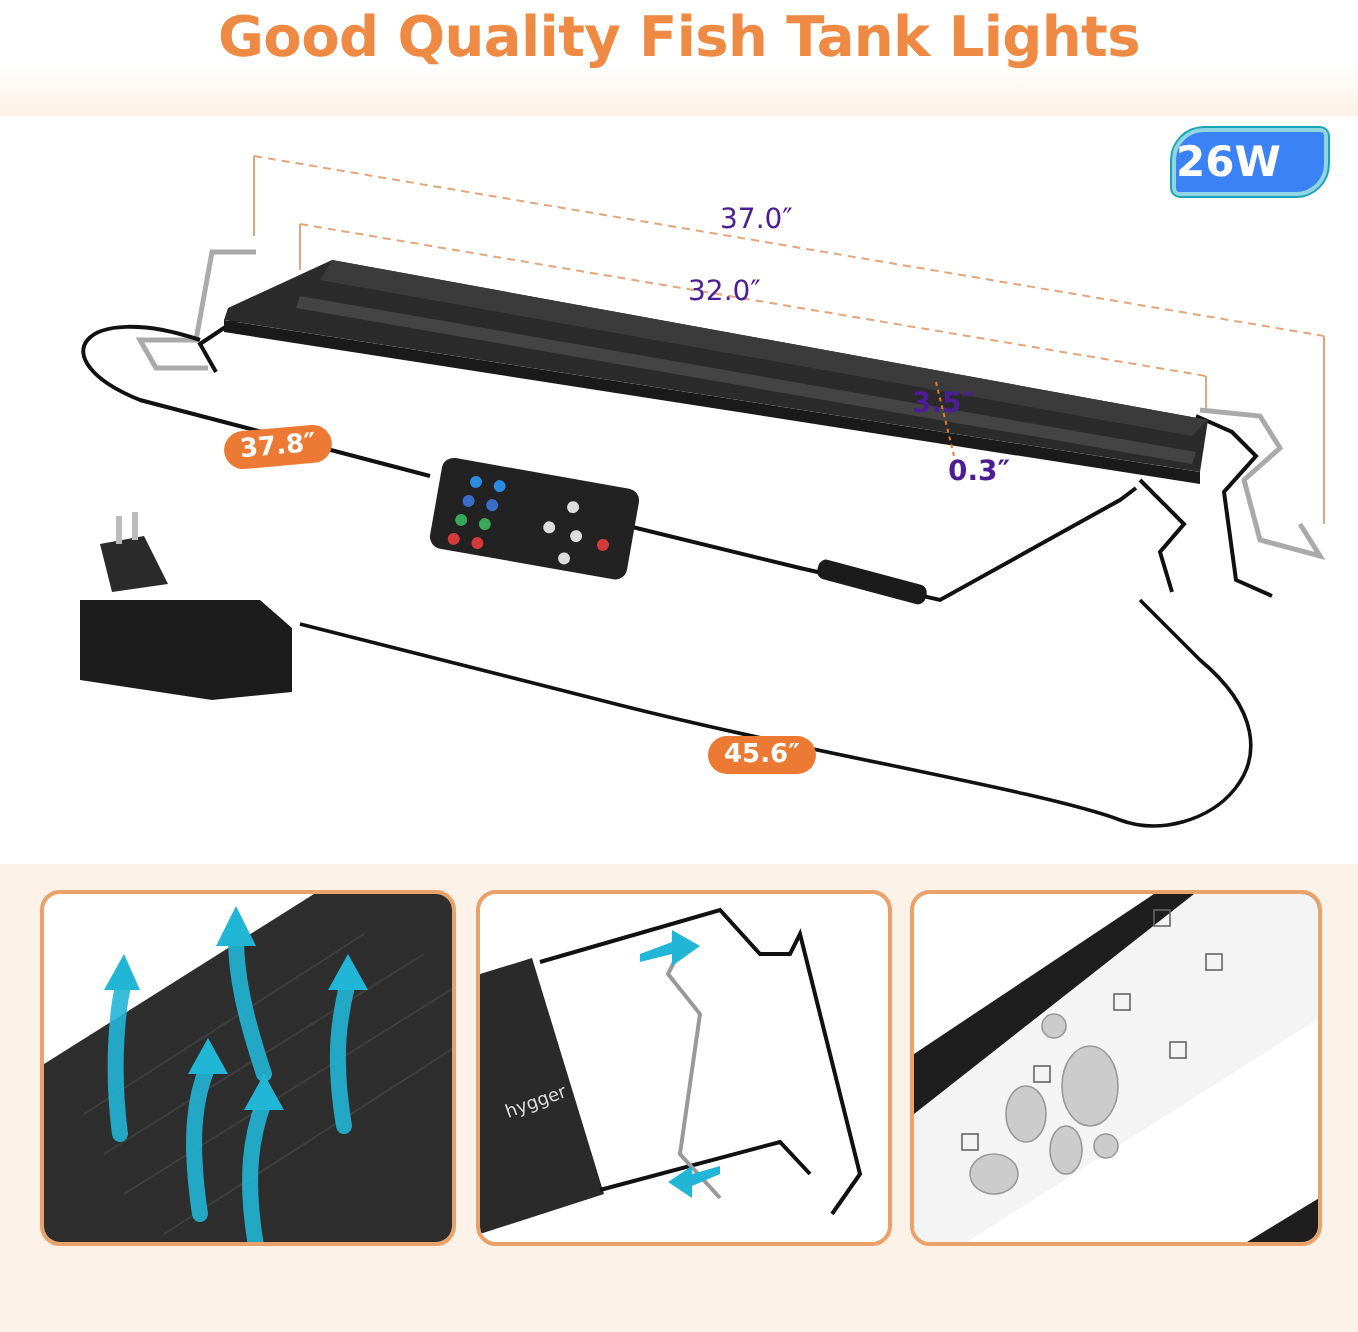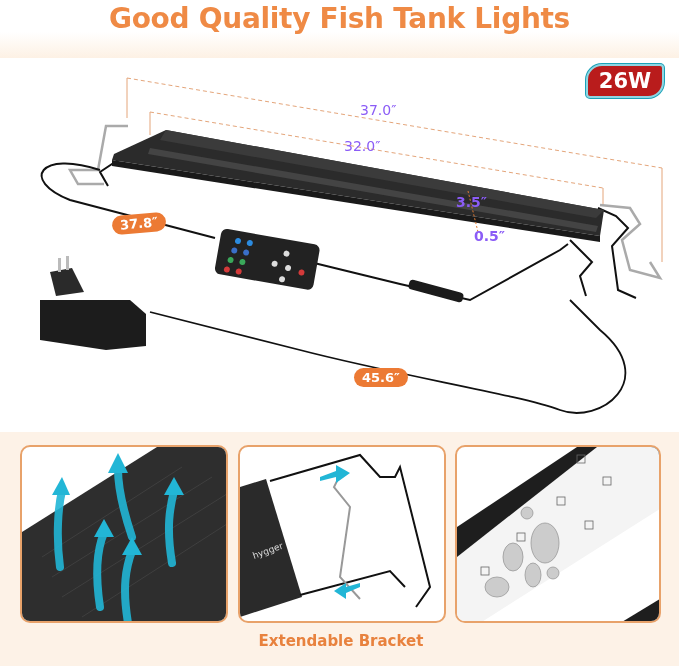--- a/index.html
+++ b/index.html
@@ -1,21 +1,21 @@
 <!DOCTYPE html>
 <html><head>
 <meta charset="utf-8">
 <style>
   * { box-sizing: border-box; margin: 0; padding: 0; }
   body { width: 679px; height: 666px; background: #ffffff; font-family: "DejaVu Sans", sans-serif; overflow: hidden; position: relative; }
   .header { position: absolute; left: 0; top: 0; width: 679px; height: 58px; background: linear-gradient(#ffffff 0%, #ffffff 55%, #fdf1e4 100%); padding-left: 44px; }
   .title { position: absolute; left: 0; top: 2px; width: 679px; text-align: center; font-size: 28px; font-weight: bold; color: #ef8a45; letter-spacing: -0.3px; }
-  .badge { position: absolute; left: 586px; top: 64px; width: 78px; height: 34px; background: #b91c1c; border-radius: 16px 4px 16px 4px; border: 2px solid #8fd6e2; box-shadow: 0 0 0 1px #1aa2b9; color: #fff; font-size: 21px; font-weight: bold; text-align: center; line-height: 30px; }
+  .badge { position: absolute; left: 586px; top: 64px; width: 78px; height: 34px; background: #3b82f6; border-radius: 16px 4px 16px 4px; border: 2px solid #8fd6e2; box-shadow: 0 0 0 1px #1aa2b9; color: #fff; font-size: 21px; font-weight: bold; line-height: 30px; }
   .scene { position: absolute; left: 0; top: 58px; width: 679px; height: 372px; }
-  .dim { position: absolute; color: #8b5cf6; font-size: 14px; font-weight: 500; }
+  .dim { position: absolute; color: #4c1d95; font-size: 14px; font-weight: 500; }
   .pill { position: absolute; background: #ec7a34; color: #fff; font-size: 13px; font-weight: bold; border-radius: 10px; padding: 2px 8px; }
   .bottom { position: absolute; left: 0; top: 432px; width: 679px; height: 234px; background: #fdf2e7; }
   .panel { position: absolute; top: 13px; width: 158px; height: 178px; border: 2px solid #e8a26a; border-radius: 10px; background: #fff; overflow: hidden; }
   .caption { position: absolute; top: 200px; width: 226px; text-align: center; font-size: 15px; font-weight: bold; color: #e8823e; }
 </style>
 </head>
 <body>
 
 <div class="header">
   <div class="title">Good Quality Fish Tank Lights</div>
@@ -71,21 +71,21 @@
       <polygon points="40,300 130,300 146,314 146,346 106,350 40,340" fill="#1c1c1c"></polygon>
       <polygon points="50,272 72,268 84,292 56,296" fill="#2a2a2a"></polygon>
       <rect x="58" y="258" width="3" height="14" fill="#bbb"></rect>
       <rect x="66" y="256" width="3" height="14" fill="#bbb"></rect>
     </g>
   </svg>
 
   <div class="dim" style="left:360px;top:44px;">37.0″</div>
   <div class="dim" style="left:344px;top:80px;">32.0″</div>
   <div class="dim" style="left:456px;top:136px;font-weight:bold;">3.5″</div>
-  <div class="dim" style="left:474px;top:170px;font-weight:bold;">0.5″</div>
+  <div class="dim" style="left:474px;top:170px;font-weight:bold;">0.3″</div>
   <div class="pill" style="left:112px;top:156px;transform:rotate(-5deg);">37.8″</div>
   <div class="pill" style="left:354px;top:310px;">45.6″</div>
 </div>
 
 <div class="badge">26W</div>
 
 <div class="bottom">
   <div class="panel" style="left:20px;width:208px;">
     <svg width="208" height="178">
       <polygon points="0,85 135,0 208,0 208,178 0,178" fill="#2e2e2e"></polygon>
@@ -138,14 +138,13 @@
       <g fill="none" stroke="#666" stroke-width="0.8">
         <rect x="120" y="8" width="8" height="8"></rect>
           <rect x="146" y="30" width="8" height="8"></rect>
         <rect x="100" y="50" width="8" height="8"></rect>
           <rect x="128" y="74" width="8" height="8"></rect>
         <rect x="60" y="86" width="8" height="8"></rect>
           <rect x="24" y="120" width="8" height="8"></rect>
       </g>
     </svg>
   </div>
-  <div class="caption" style="left:228px;">Extendable Bracket</div>
 </div>
 
 </body></html>

